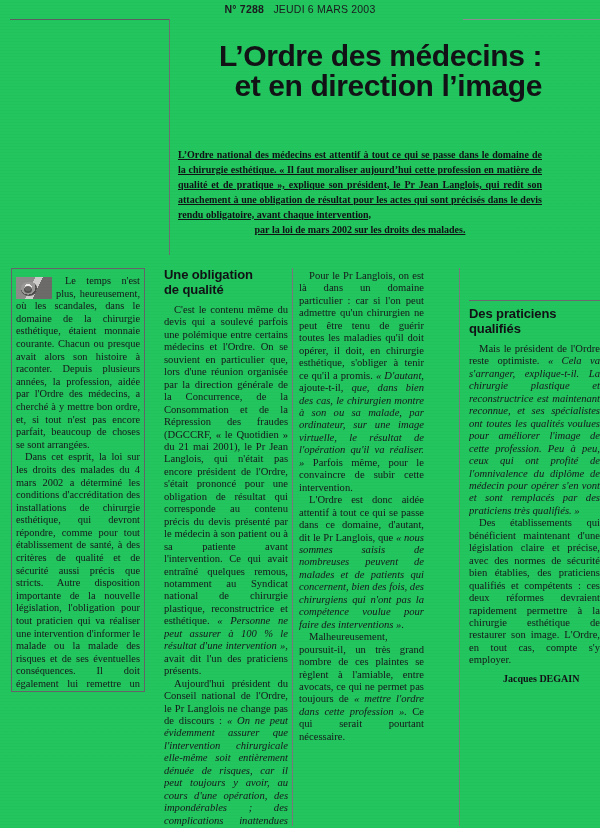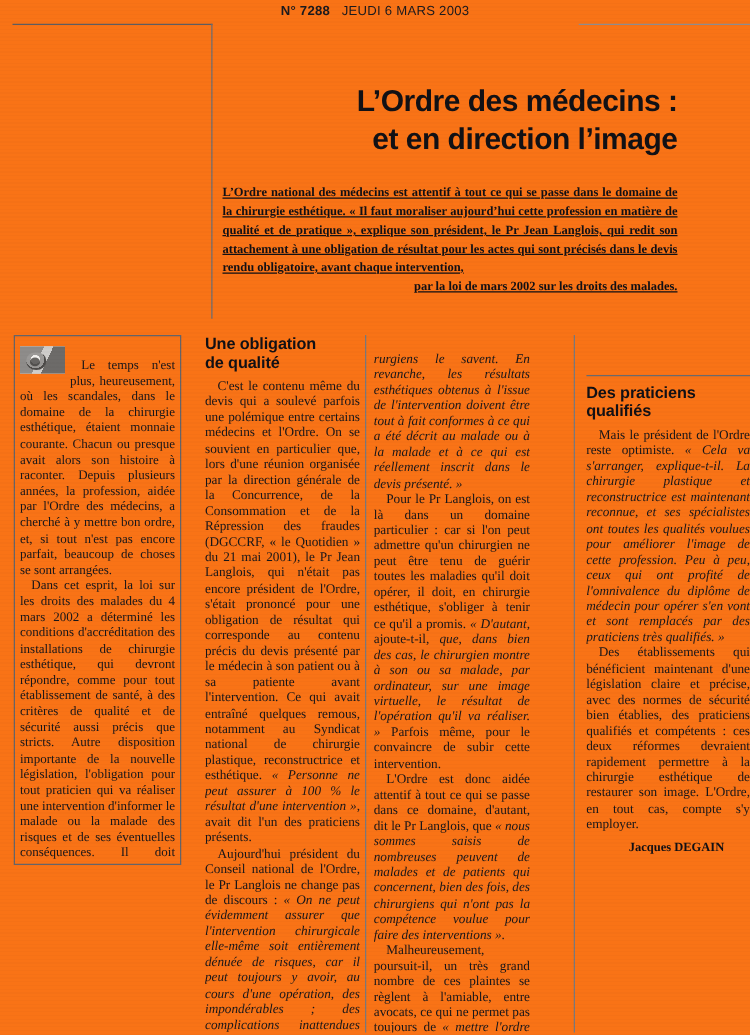--- a/index.html
+++ b/index.html
@@ -13,21 +13,21 @@
     position: relative;
     overflow: hidden;
     font-family: "Liberation Serif", serif;
     color: #17161a;
     -webkit-font-smoothing: none;
   }
   
   #page {
     position: absolute;
     inset: 0;
-    background: #f97316;
+    background: #22c55e;
   }
   
   .masthead {
     position: absolute;
     top: 3px;
     left: 0;
     width: 600px;
     text-align: center;
     font-family: "Liberation Sans", sans-serif;
     font-size: 10.5px;
@@ -63,26 +63,26 @@
     left: 463px;
     top: 19px;
     width: 137px;
     height: 1px;
     background: #8d8c90;
   }
   
   .headline {
     position: absolute;
     left: 176px;
-    top: 67px;
+    top: 41px;
     width: 366px;
     text-align: right;
     font-family: "Liberation Sans", sans-serif;
     font-weight: bold;
-    font-size: 24px;
+    font-size: 30px;
     line-height: 30px;
     letter-spacing: -0.4px;
     color: #121115;
   }
   .headline div { white-space: nowrap; }
   
   .standfirst {
     position: absolute;
     left: 178px;
     top: 148px;
@@ -92,33 +92,33 @@
     font-size: 10px;
     line-height: 14.9px;
     text-align: justify;
     text-underline-offset: 1px;
     text-decoration: underline;
     text-decoration-thickness: 0.7px;
     color: #111015;
   }
   .standfirst .lastline {
     display: block;
-    text-align: right;
+    text-align: center;
   }
   
   .col {
     position: absolute;
     top: 270px;
     font-size: 10.6px;
     line-height: 12.45px;
     text-align: justify;
     color: #17161a;
   }
   .col p { margin: 0; text-indent: 10px; }
-  .col p.noindent { text-indent: 0; margin-top: 12px; }
+  .col p.noindent { text-indent: 0; }
   .col i, .col em { font-style: italic; }
 
   
   #col1 {
     left: 11px;
     width: 134px;
     top: 268px;
     height: 424px;
     border: 1px solid #656469;
     box-sizing: border-box;
@@ -246,21 +246,20 @@
   <div class="col clipbox" id="col2" style="height:558px;">
     <div class="subhead">
       <span>Une obligation</span>
       <span>de qualité</span>
     </div>
     <p><span>C'est le contenu même du devis qui a soulevé parfois une polémique entre certains médecins et l'Ordre. On se souvient en particulier que, lors d'une réunion organisée par la direction générale de la Concurrence, de la Consommation et de la Répression des fraudes (DGCCRF, « le Quotidien » du 21 mai 2001), le Pr Jean Langlois, qui n'était pas encore président de l'Ordre, s'était prononcé pour une obligation de résultat qui corresponde au contenu précis du devis présenté par le médecin à son patient ou à sa patiente avant l'intervention. Ce qui avait entraîné quelques remous, notamment au Syndicat national de chirurgie plastique, reconstructrice et esthétique.</span> <i>« Personne ne peut assurer à 100 % le résultat d'une intervention »</i><span>, avait dit l'un des praticiens présents.</span></p>
     <p><span>Aujourd'hui président du Conseil national de l'Ordre, le Pr Langlois ne change pas de discours :</span> <i>« On ne peut évidemment assurer que l'intervention chirurgicale elle-même soit entièrement dénuée de risques, car il peut toujours y avoir, au cours d'une opération, des impondérables ; des complications inattendues peuvent évidemment survenir, tous les chi-</i></p>
   </div>
 
   <div class="col clipbox" id="col3" style="height:556px;">
-    <p class="noindent"><i>rurgiens le savent. En revanche, les résultats esthétiques obtenus à l'issue de l'intervention doivent être tout à fait conformes à ce qui a été décrit au malade ou à la malade et à ce qui est réellement inscrit dans le devis présenté. »</i></p>
     <p><span>Pour le Pr Langlois, on est là dans un domaine particulier : car si l'on peut admettre qu'un chirurgien ne peut être tenu de guérir toutes les maladies qu'il doit opérer, il doit, en chirurgie esthétique, s'obliger à tenir ce qu'il a promis.</span> <i>« D'autant,</i><span> ajoute-t-il, </span><i>que, dans bien des cas, le chirurgien montre à son ou sa malade, par ordinateur, sur une image virtuelle, le résultat de l'opération qu'il va réaliser. »</i><span> Parfois même, pour le convaincre de subir cette intervention.</span></p>
     <p><span>L'Ordre est donc aidée attentif à tout ce qui se passe dans ce domaine, d'autant, dit le Pr Langlois, que </span><i>« nous sommes saisis de nombreuses peuvent de malades et de patients qui concernent, bien des fois, des chirurgiens qui n'ont pas la compétence voulue pour faire des interventions »</i><span>.</span></p>
     <p><span>Malheureusement, poursuit-il, un très grand nombre de ces plaintes se règlent à l'amiable, entre avocats, ce qui ne permet pas toujours de </span><i>« mettre l'ordre dans cette profession ».</i><span> Ce qui serait pourtant nécessaire. </span></p>
   </div>
 
   <div class="col clipbox" id="col4" style="height:400px; width:131px;">
     <div class="rule-above-sub"></div>
     <div class="subhead">
       <span>Des praticiens</span>
       <span>qualifiés</span>

